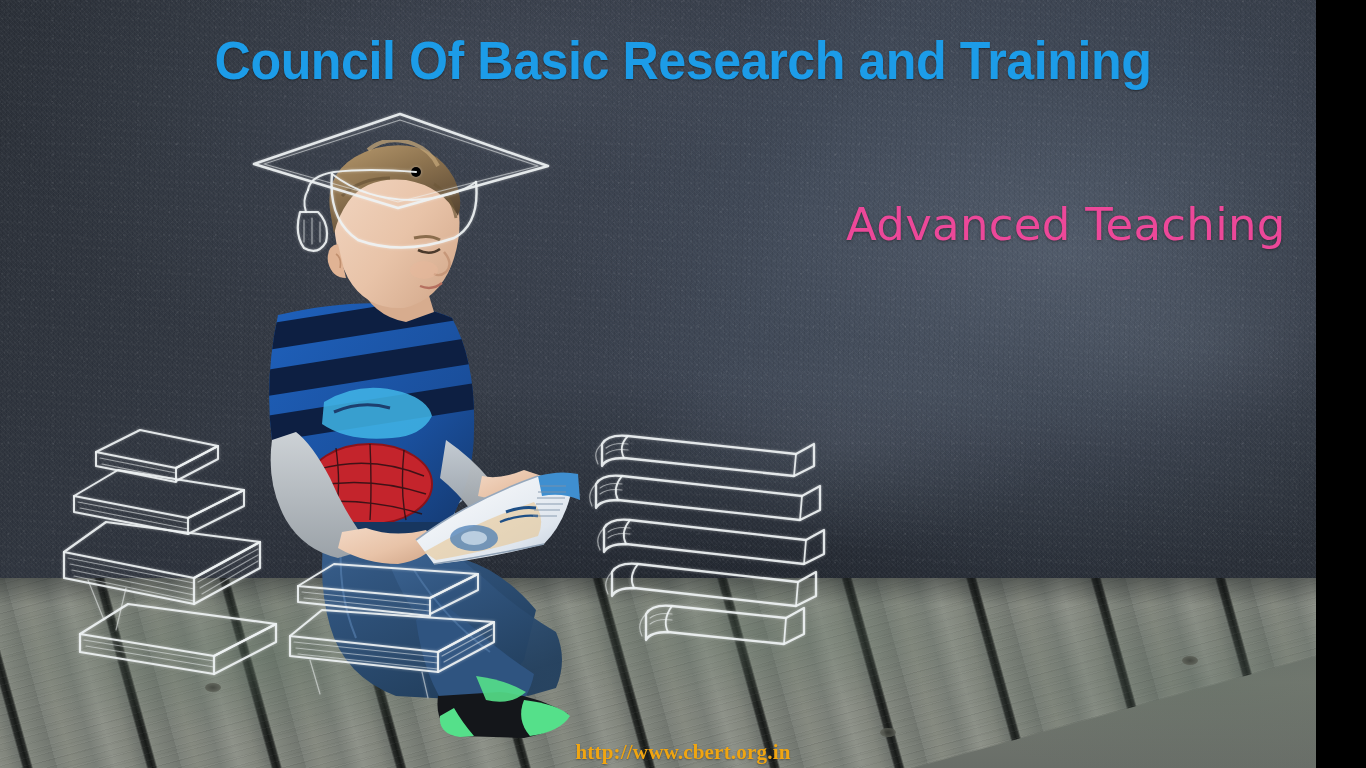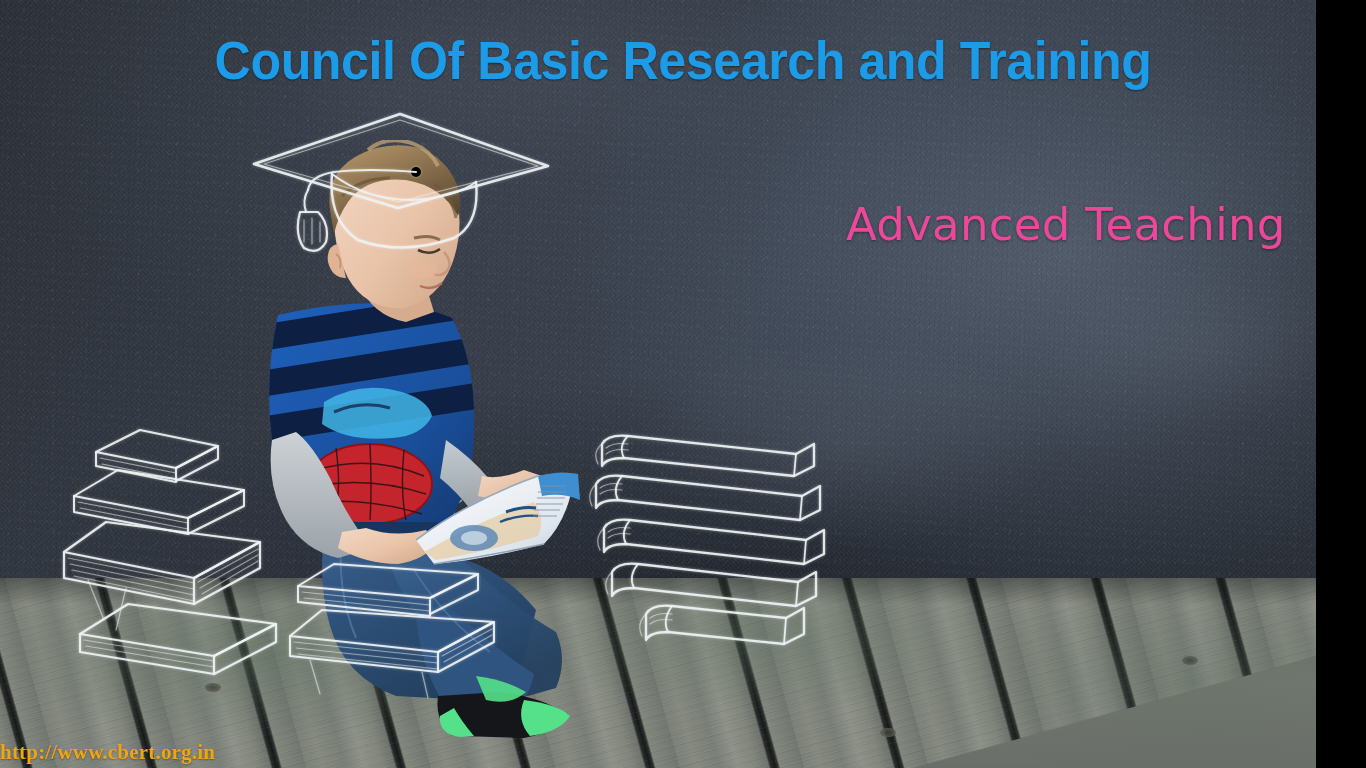--- a/index.html
+++ b/index.html
@@ -156,20 +156,21 @@
     font-size:22px;
     color:#f4f6f8;
     letter-spacing:.1px;
     white-space:nowrap;
     text-shadow:0 1px 3px rgba(0,0,0,.45);
   }
 
   .weburl {
     position:absolute;
     left:0; top:740px; width:1366px;
+    text-align:center;
     font-family:"Liberation Serif", serif;
     font-weight:bold;
     font-size:21px;
     color:#f0a511;
     letter-spacing:.2px;
     white-space:nowrap;
     text-shadow:0 1px 2px rgba(0,0,0,.35);
   }
 </style>
 </head>

